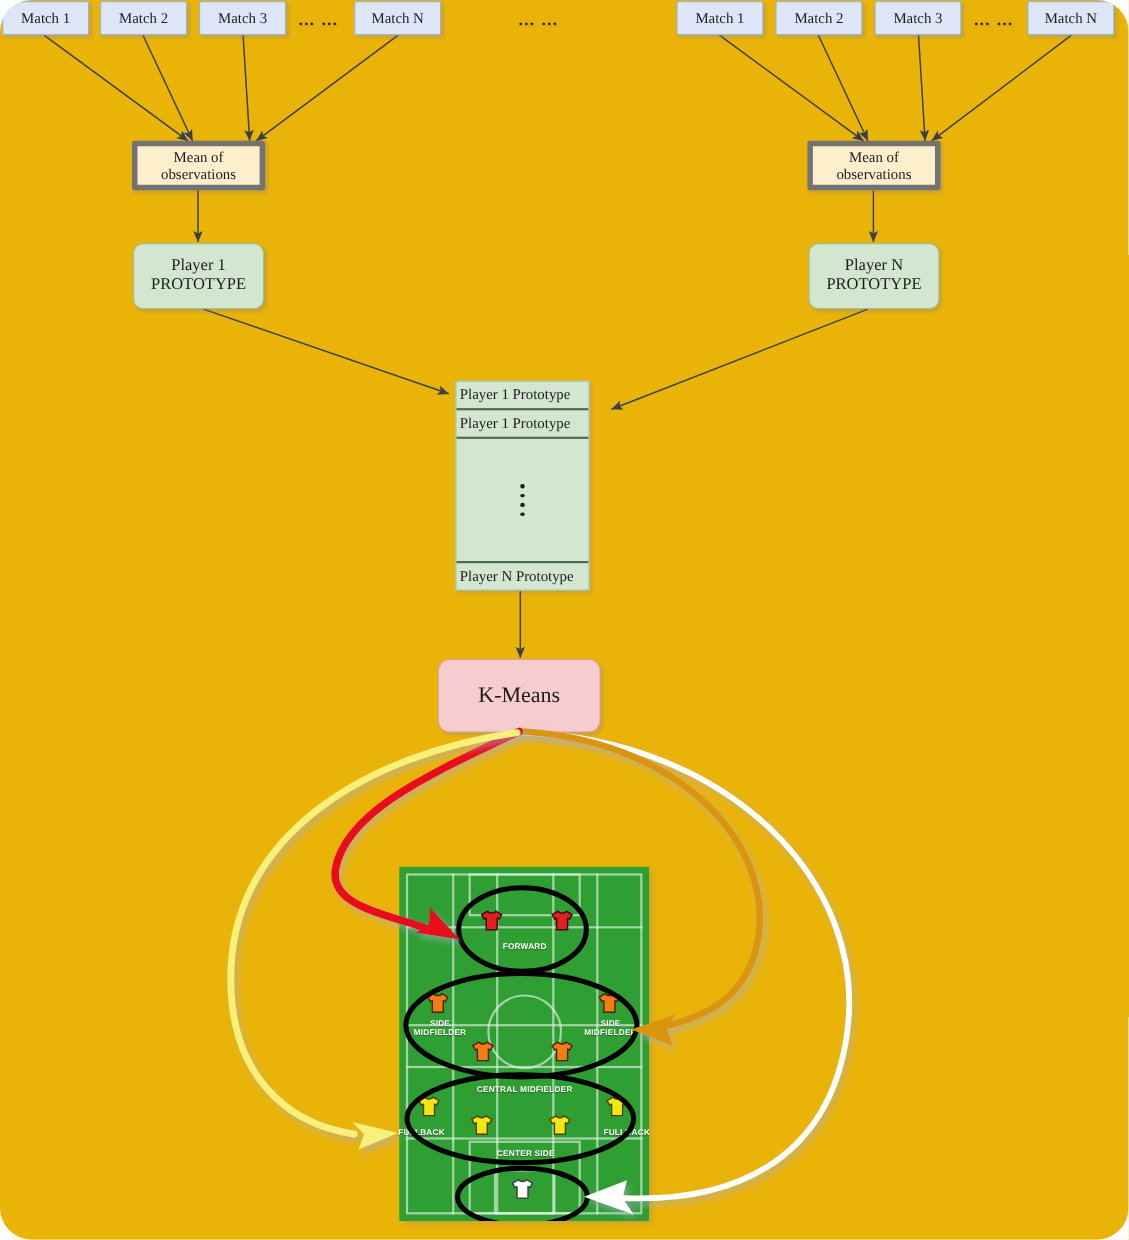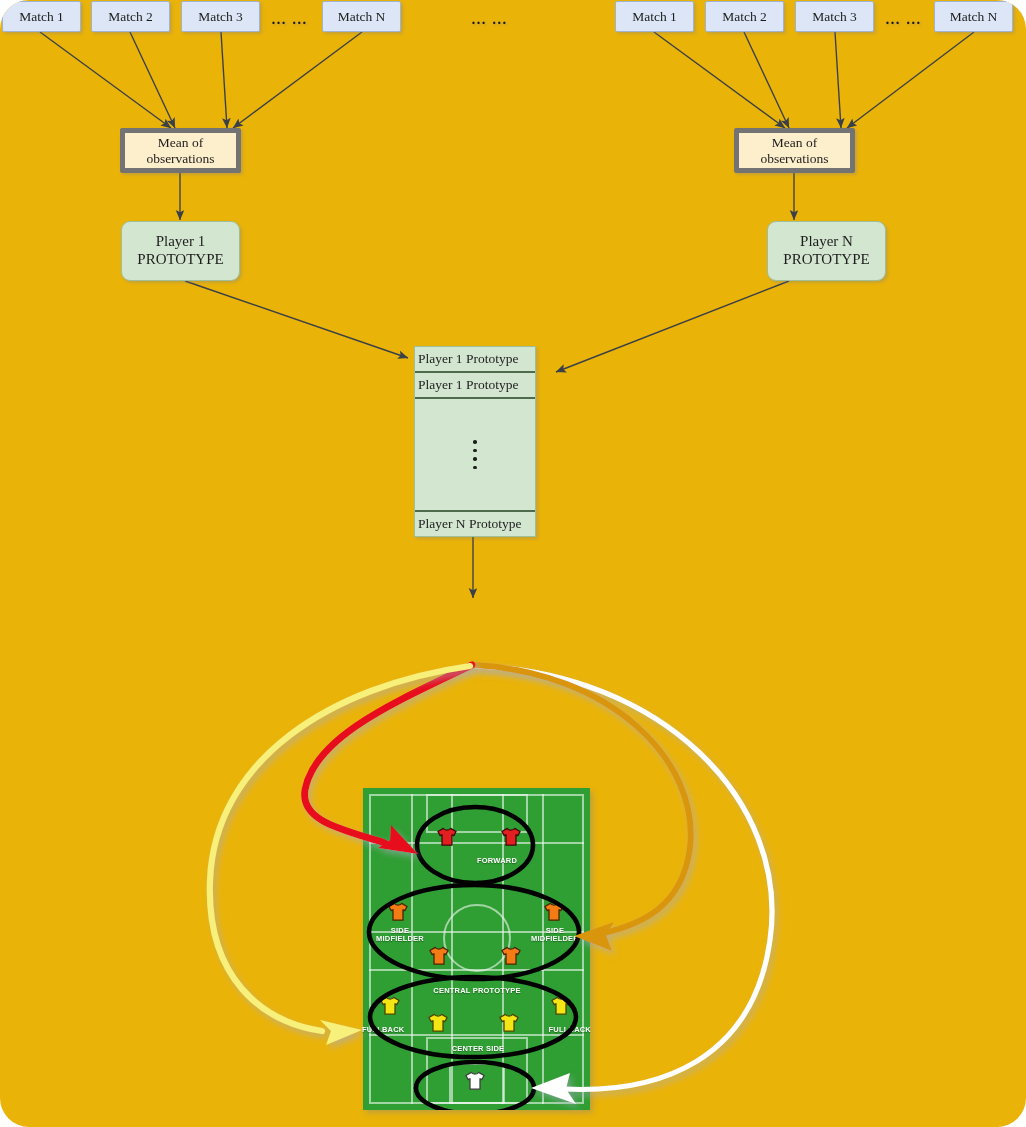--- a/index.html
+++ b/index.html
@@ -211,37 +211,38 @@
 
   <div class="node match-box" style="left:615px; top:1px; width:79px;">Match 1</div>
   <div class="node match-box" style="left:705px; top:1px; width:79px;">Match 2</div>
   <div class="node match-box" style="left:795px; top:1px; width:79px;">Match 3</div>
   <div class="ellipsis-label" style="left:885px; top:11px;">… …</div>
   <div class="node match-box" style="left:934px; top:1px; width:79px;">Match N</div>
 
   <div class="node mean-box" style="left:734px; top:128px; width:121px; height:45px;">Mean of
 observations</div>
 
-  <div class="node proto-box" style="left:735px; top:221px; width:119px; height:60px;margin-left:32px;">Player N
+  <div class="node proto-box" style="left:735px; top:221px; width:119px; height:60px;">Player N
 PROTOTYPE</div>
 
   <div class="proto-list" style="left:414px; top:346px; width:122px; height:191px;">
     <div class="proto-row divider-bottom">Player 1 Prototype</div>
     <div class="proto-row divider-bottom">Player 1 Prototype</div>
     <div class="proto-gap">
       <span class="vdots">
         <i></i>
           <i></i>
           <i></i>
           <i></i>
       </span>
     </div>
     <div class="proto-row divider-top">Player N Prototype</div>
   </div>
 
+  <div class="node kmeans-box" style="left:398px; top:599px; width:148px; height:67px;">K-Means</div>
 
   <div id="pitch" style="left:363px; top:788px; width:227px; height:322px;">
 
     <div class="pbox" style="left:6px; top:6px; width:215px; height:310px;"></div>
 
     <div class="pline" style="left:6px; top:54px; width:215px; height:2px;"></div>
     <div class="pline" style="left:6px; top:143px; width:215px; height:2px;"></div>
     <div class="pline" style="left:6px; top:181px; width:215px; height:2px;"></div>
     <div class="pline" style="left:6px; top:246px; width:215px; height:2px;"></div>
 
@@ -305,26 +306,26 @@
       <svg viewBox="0 0 24 22" width="22" height="20">
         <path d="M2,5 L8,1.5 C9,4 15,4 16,1.5 L22,5 L19.5,9.5 L17.5,8.5 L17.5,20 L6.5,20 L6.5,8.5 L4.5,9.5 Z" fill="#f4e613" stroke="#4a4400" stroke-width="1.4" stroke-linejoin="round"></path>
       </svg>
     </div>
     <div class="jersey" style="left:101px; top:283px;">
       <svg viewBox="0 0 24 22" width="22" height="20">
         <path d="M2,5 L8,1.5 C9,4 15,4 16,1.5 L22,5 L19.5,9.5 L17.5,8.5 L17.5,20 L6.5,20 L6.5,8.5 L4.5,9.5 Z" fill="#ffffff" stroke="#3d3d3d" stroke-width="1.4" stroke-linejoin="round"></path>
       </svg>
     </div>
 
-    <div class="zone-label" style="left:74px; top:68px; width:80px;text-align:right;">FORWARD</div>
+    <div class="zone-label" style="left:74px; top:68px; width:80px;">FORWARD</div>
     <div class="zone-label" style="left:1px; top:139px; width:72px; white-space:pre-line; line-height:1.1;">SIDE
 MIDFIELDER</div>
     <div class="zone-label" style="left:156px; top:139px; width:72px; white-space:pre-line; line-height:1.1;">SIDE
 MIDFIELDER</div>
-    <div class="zone-label" style="left:44px; top:198px; width:140px;">CENTRAL PROTOTYPE</div>
+    <div class="zone-label" style="left:44px; top:198px; width:140px;">CENTRAL MIDFIELDER</div>
     <div class="zone-label" style="left:-1px; top:237px; width:60px; text-align:left;">FULLBACK</div>
     <div class="zone-label" style="left:168px; top:237px; width:60px; text-align:right;">FULLBACK</div>
     <div class="zone-label" style="left:64px; top:256px; width:102px;">CENTER SIDE</div>
 
     <svg style="position:absolute; left:0; top:0; width:227px; height:322px;">
       <g fill="none" stroke="#000000" stroke-width="4.6">
         <ellipse cx="112" cy="57" rx="58" ry="38"></ellipse>
         <ellipse cx="111" cy="144" rx="105" ry="47"></ellipse>
         <ellipse cx="110" cy="229" rx="103" ry="40"></ellipse>
         <ellipse cx="112" cy="300" rx="59" ry="26"></ellipse>

